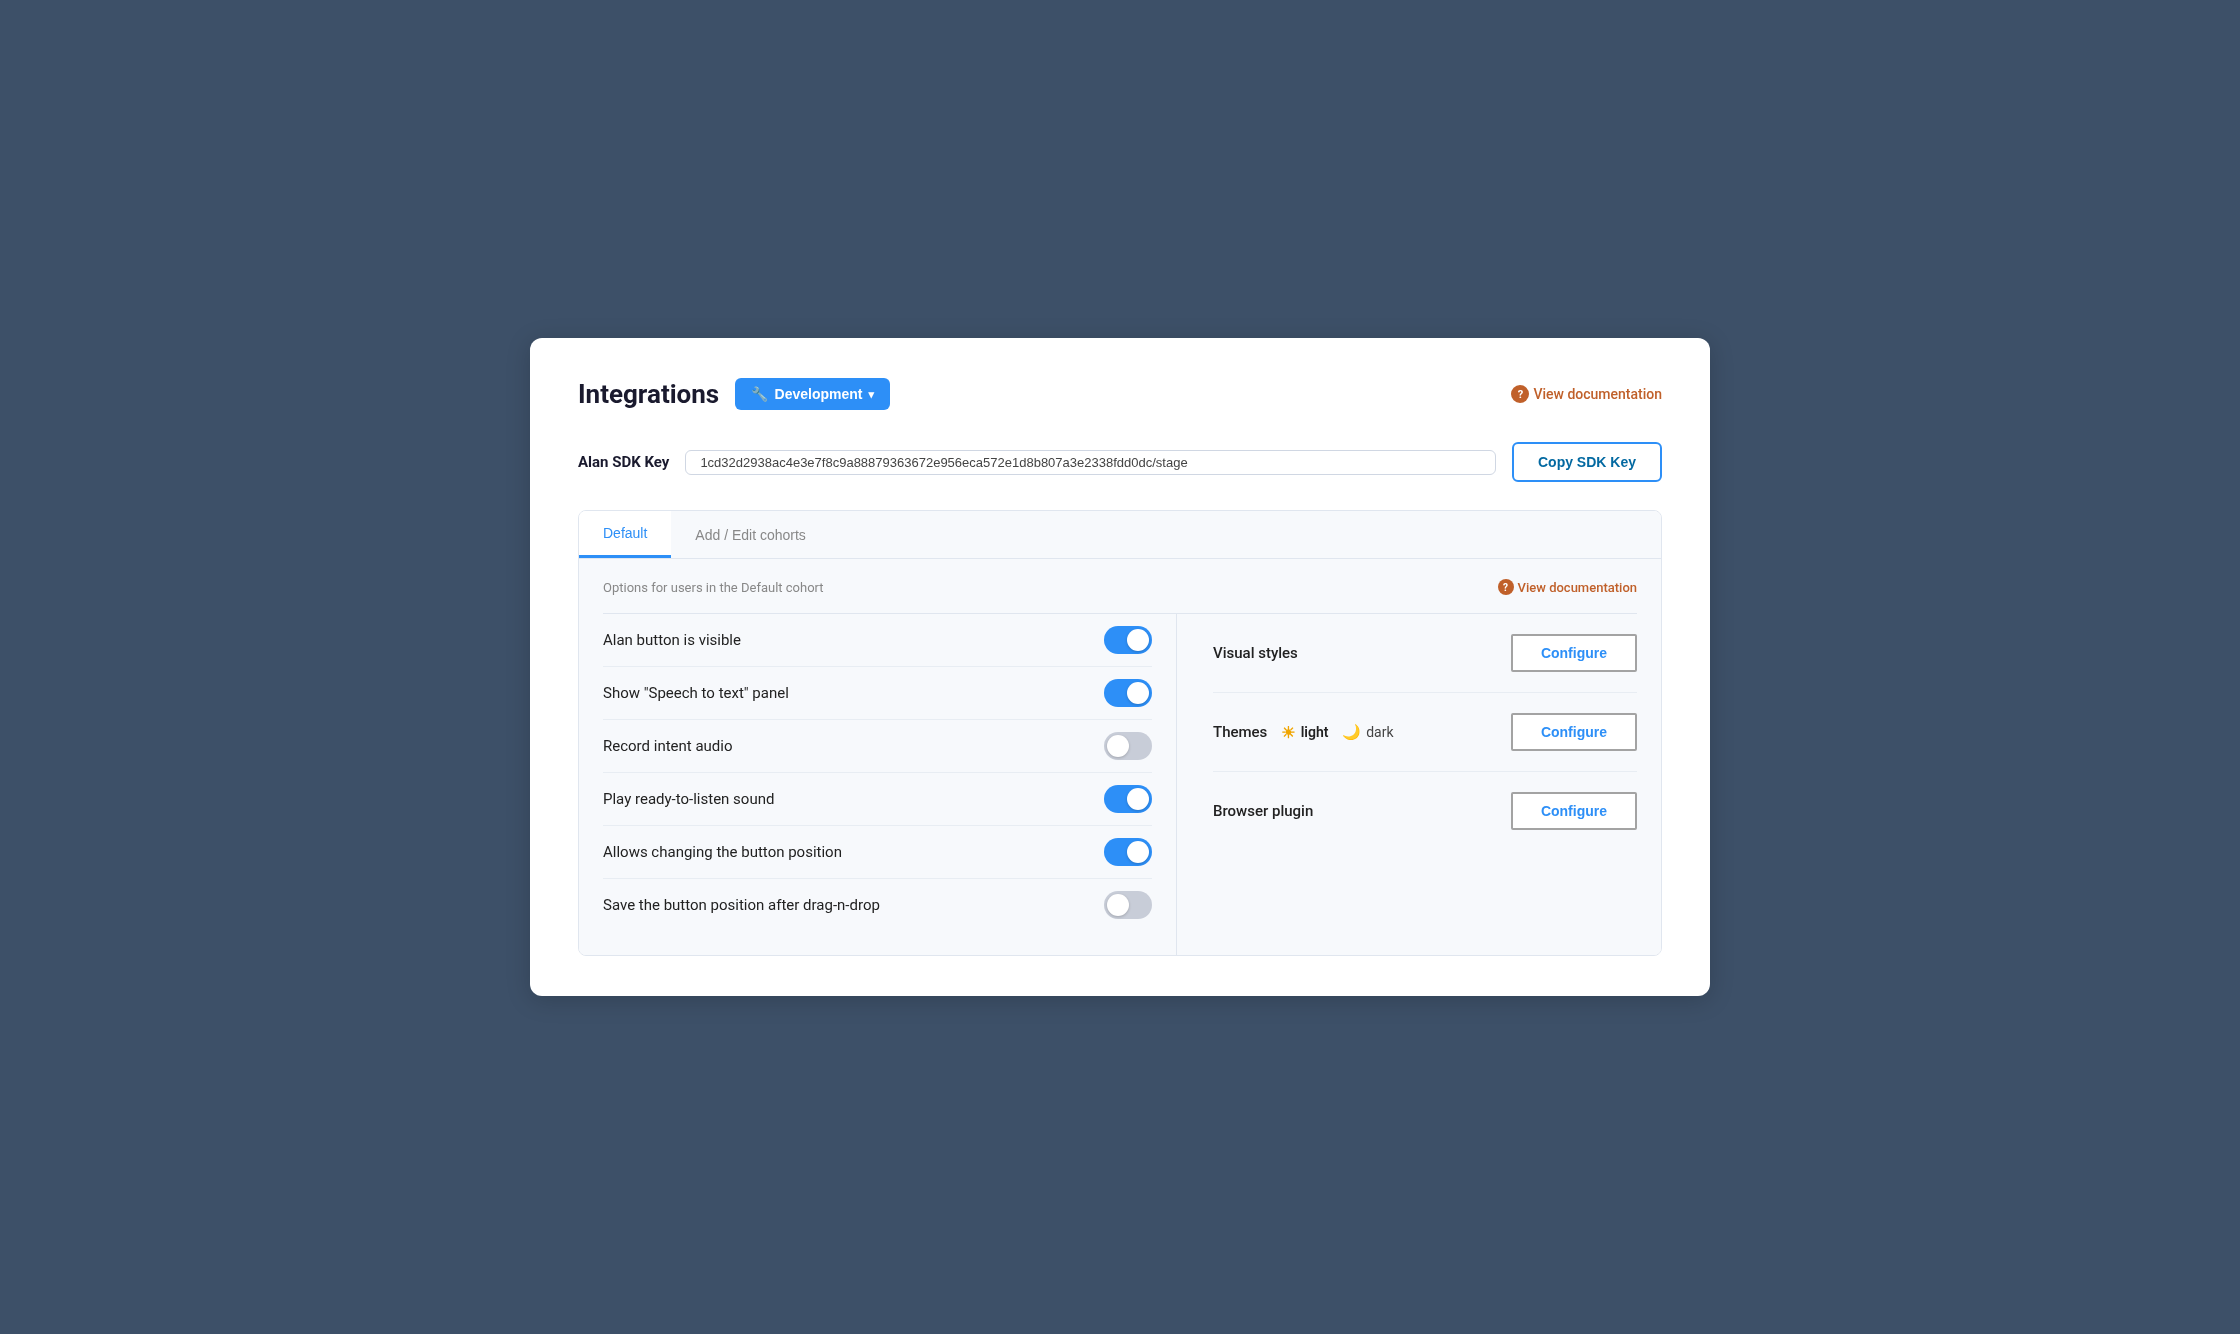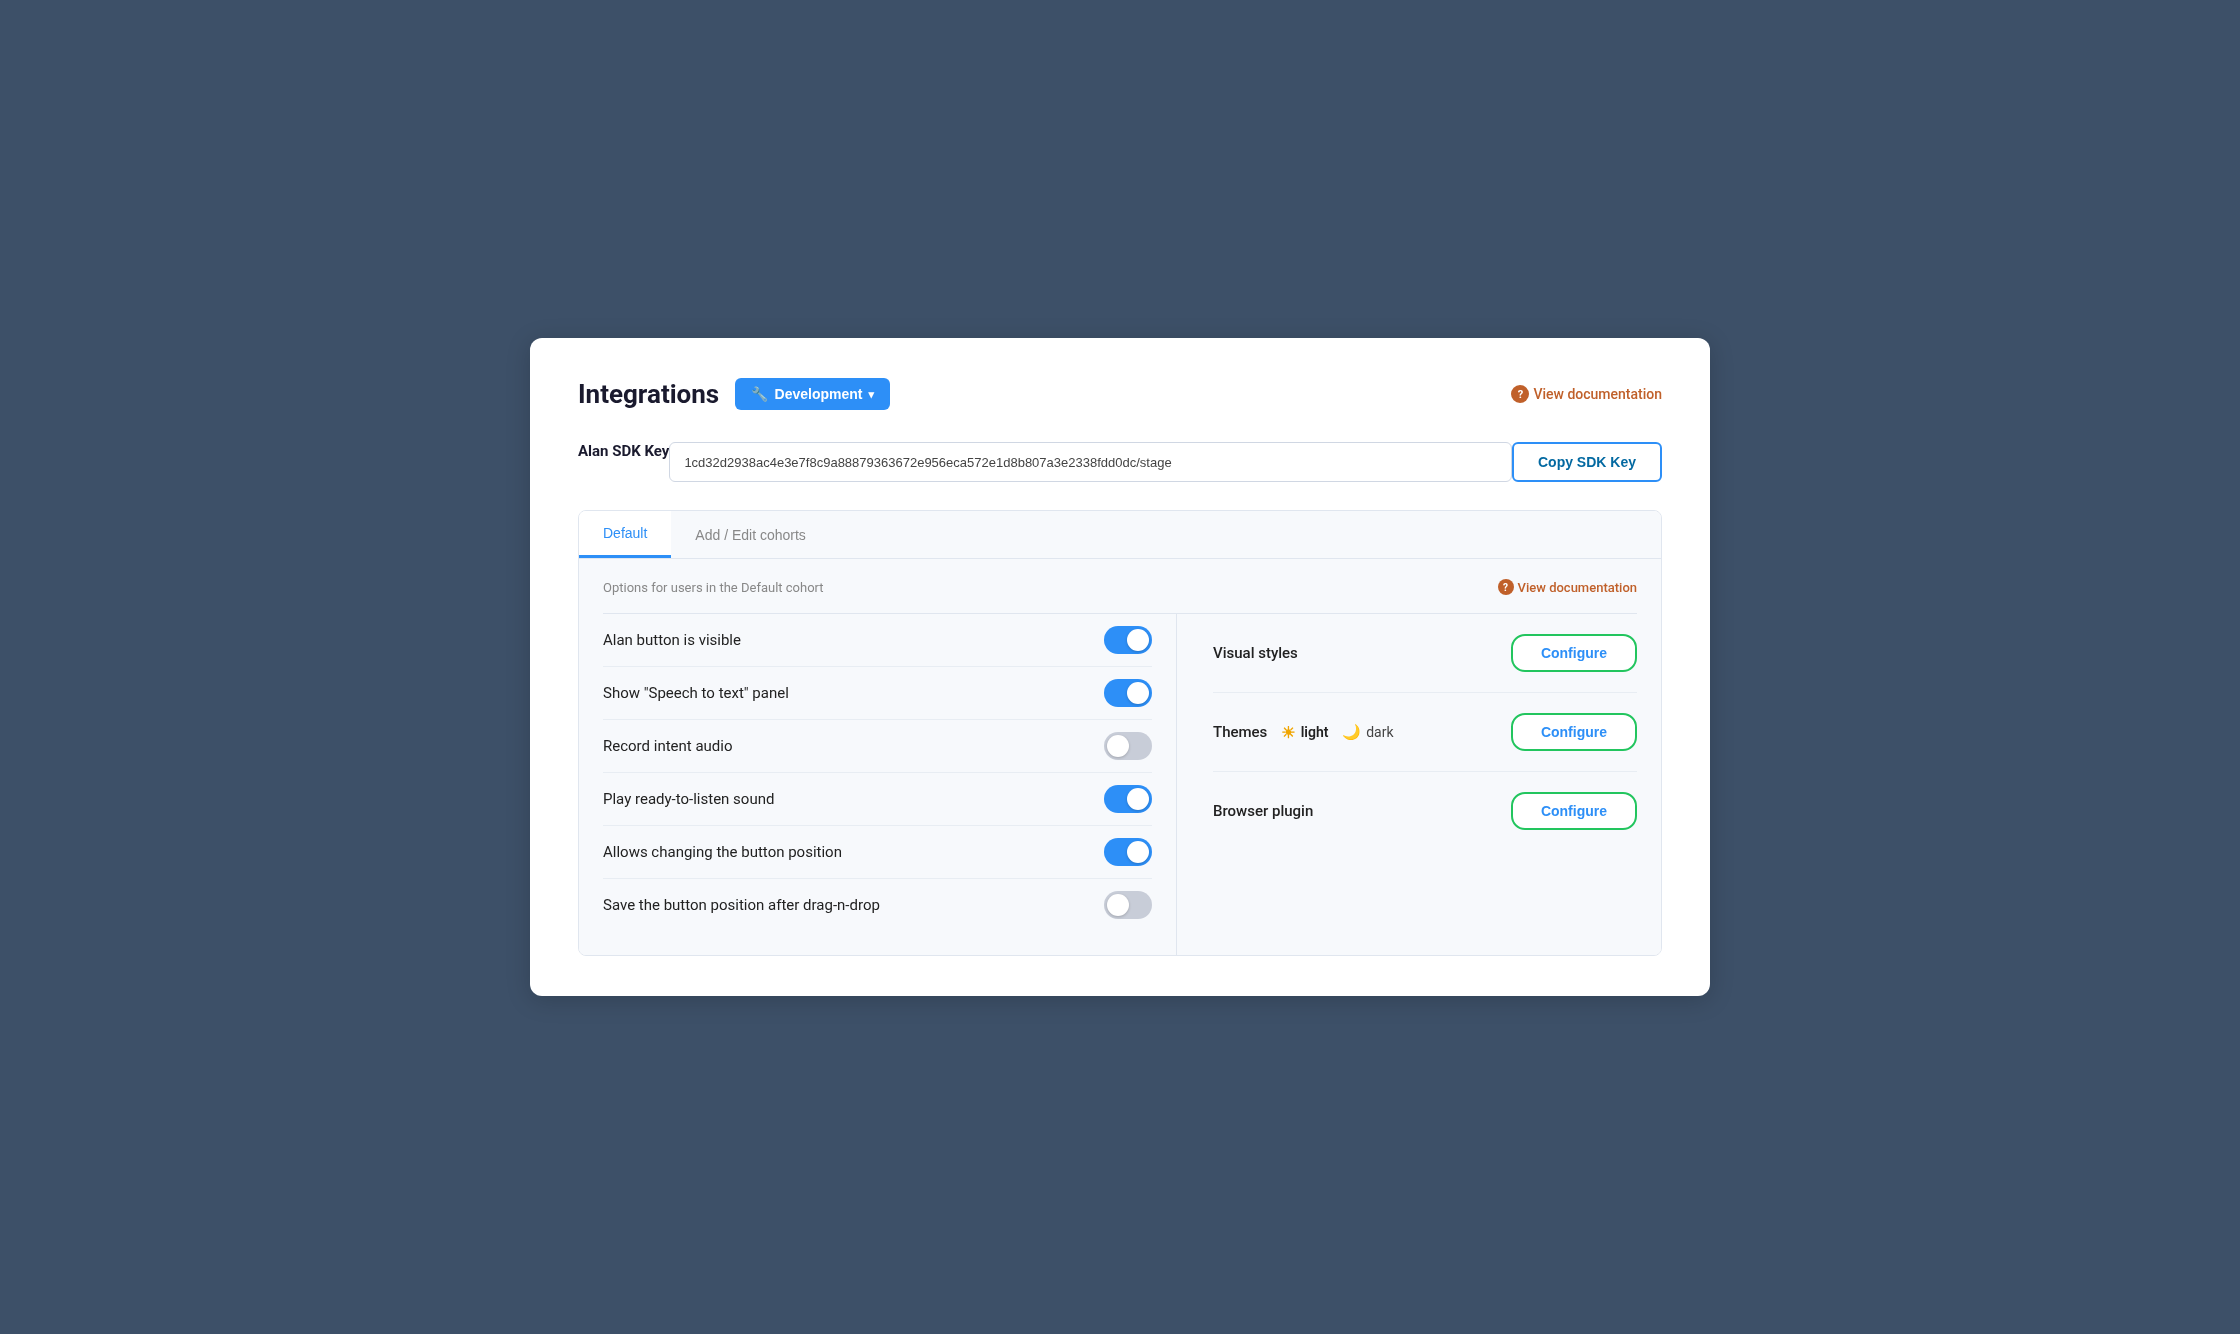--- a/index.html
+++ b/index.html
@@ -67,20 +67,22 @@
       background: #c0602a;
       color: #fff;
       display: inline-flex;
       align-items: center;
       justify-content: center;
       font-size: 11px;
       font-weight: 700;
     }
     .sdk-row {
       display: flex;
+      align-items: center;
+      gap: 16px;
       margin-bottom: 28px;
     }
     .sdk-label {
       font-size: 15px;
       font-weight: 700;
       color: #1a1a2e;
       white-space: nowrap;
     }
     .sdk-input {
       flex: 1;
@@ -257,24 +259,24 @@
       justify-content: space-between;
       padding: 20px 0;
       border-bottom: 1.5px solid #e8edf3;
     }
     .right-label {
       font-size: 15px;
       color: #222;
       font-weight: 500;
     }
     .configure-btn {
-      border: 2px solid #22c55e;
+      border: 2px solid #a3a3a3;
       background: #fff;
       color: #2d8ff7;
-      border-radius: 14px;
+      border-radius: 2px;
       padding: 9px 28px;
       font-size: 14px;
       font-weight: 600;
       cursor: pointer;
       white-space: nowrap;
     }
     .themes-row {
       display: flex;
       align-items: center;
       gap: 14px;

